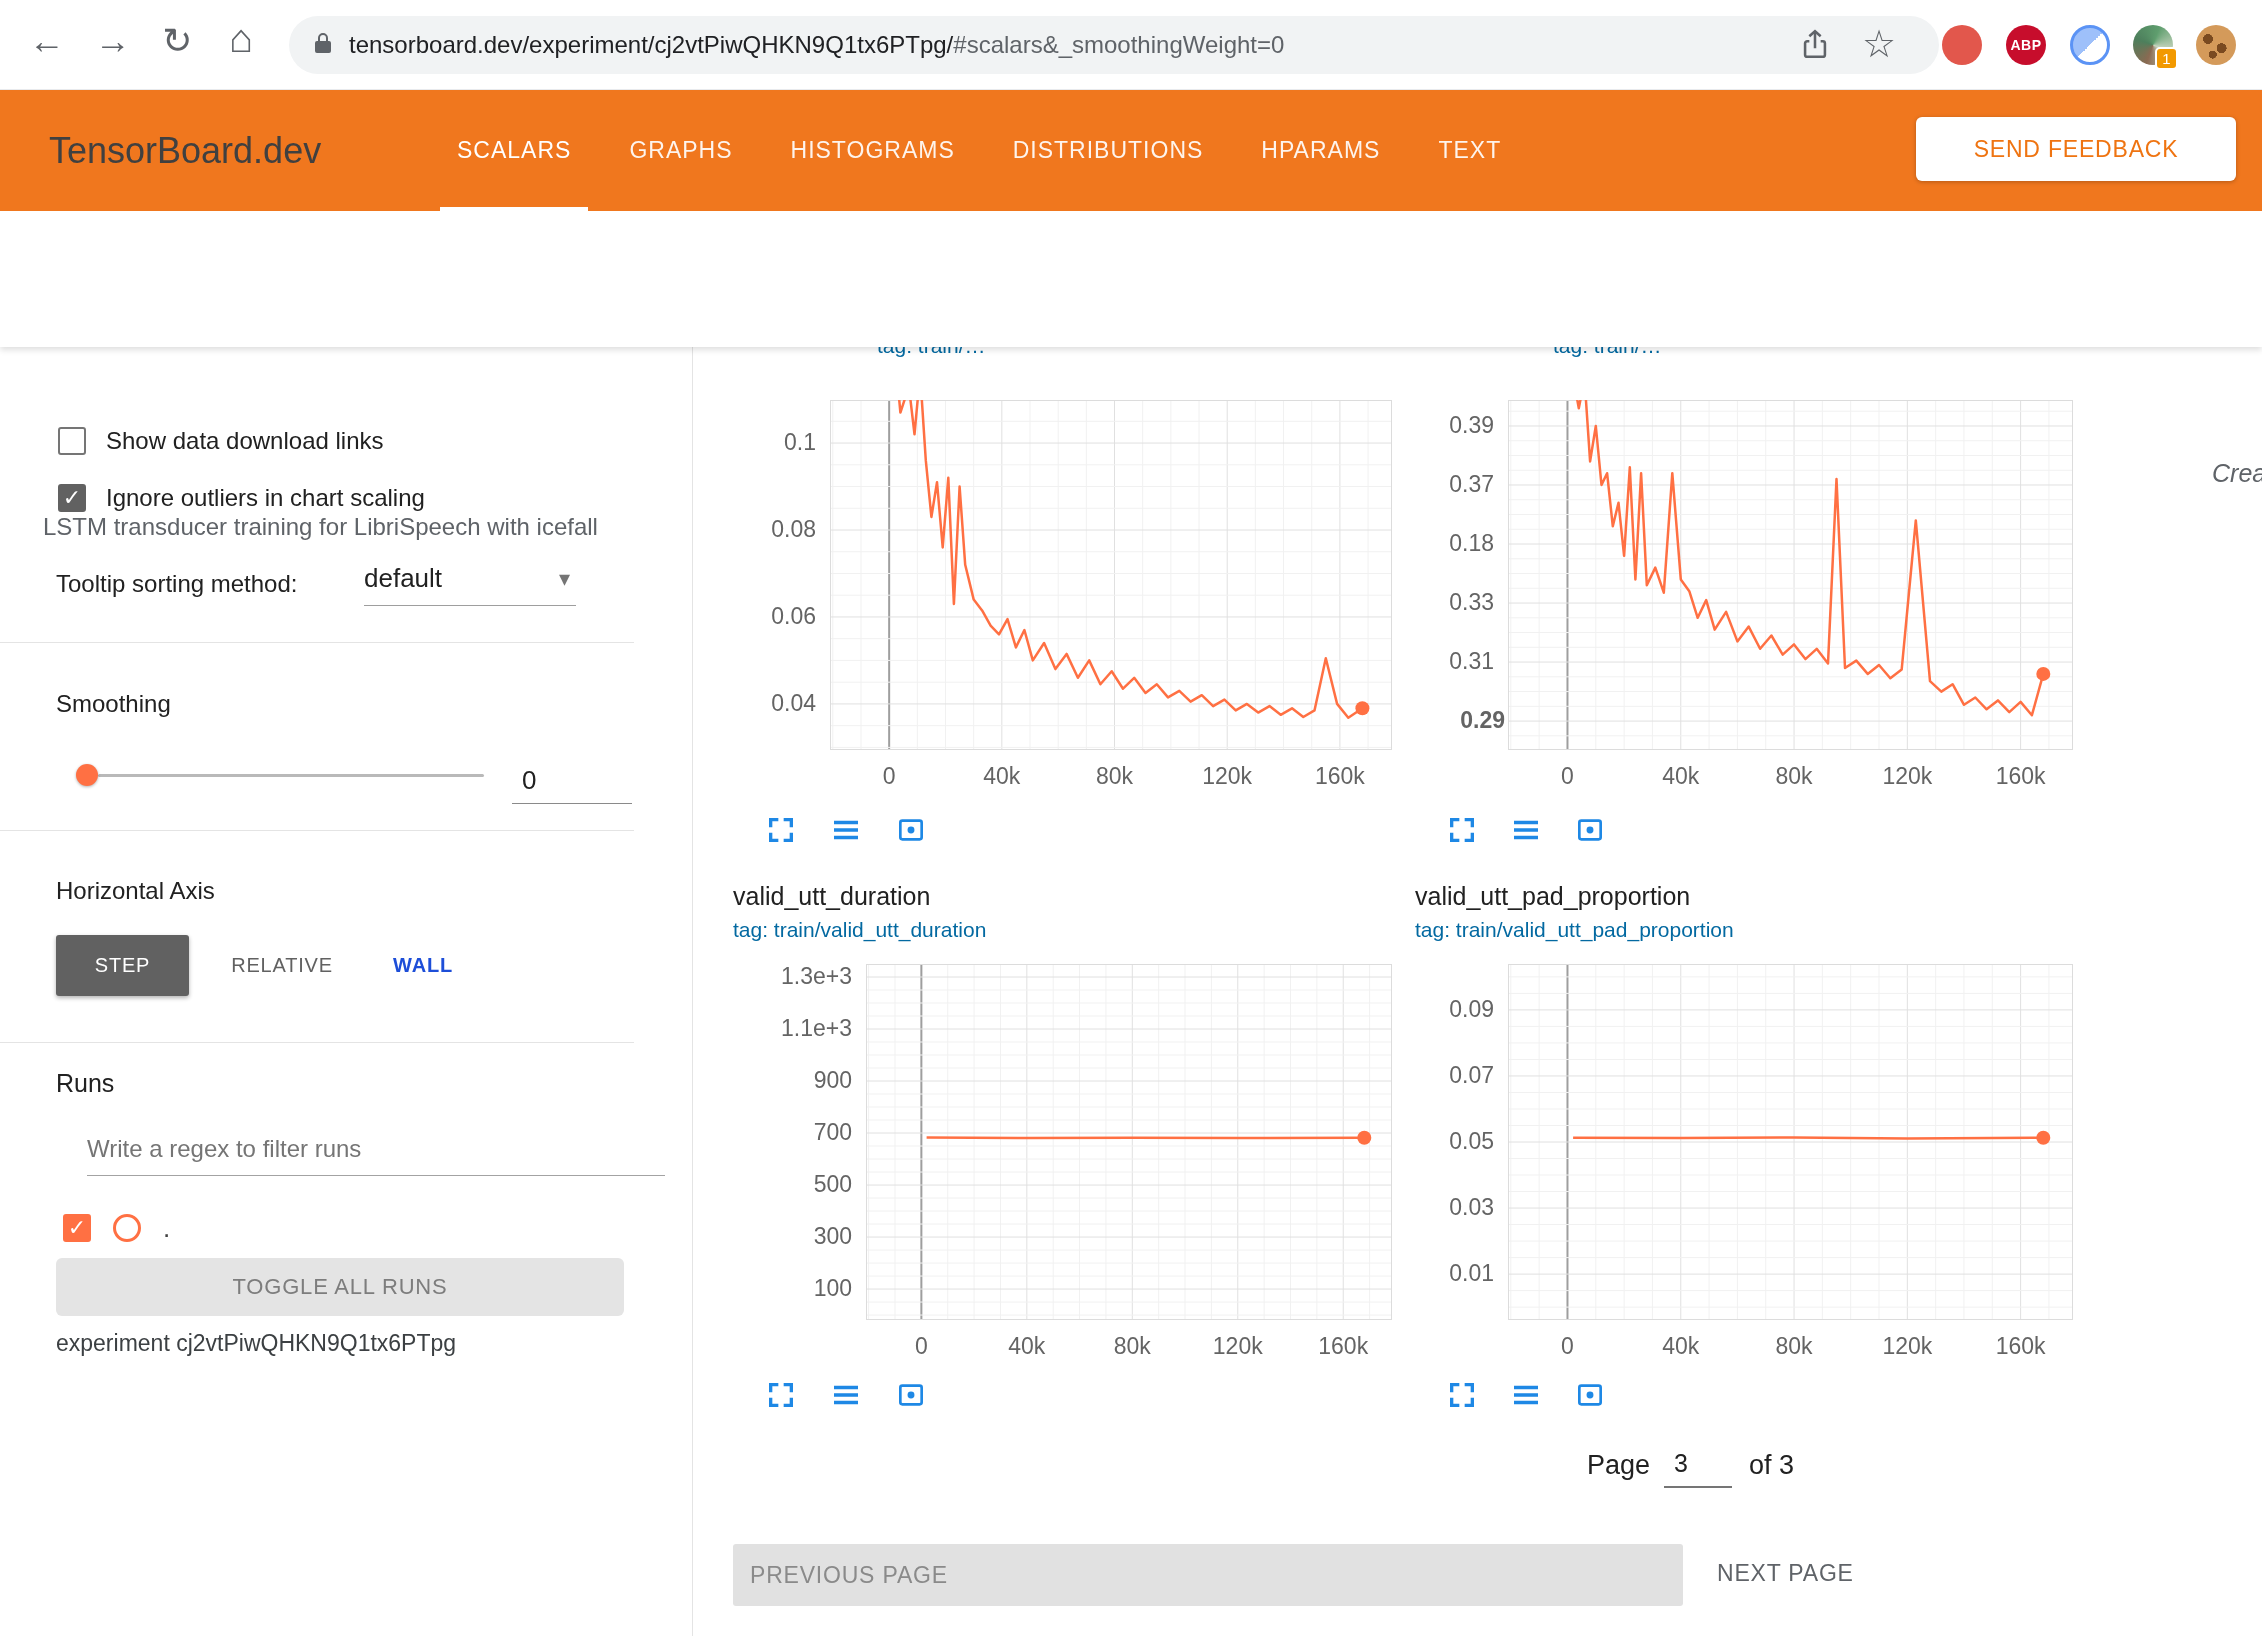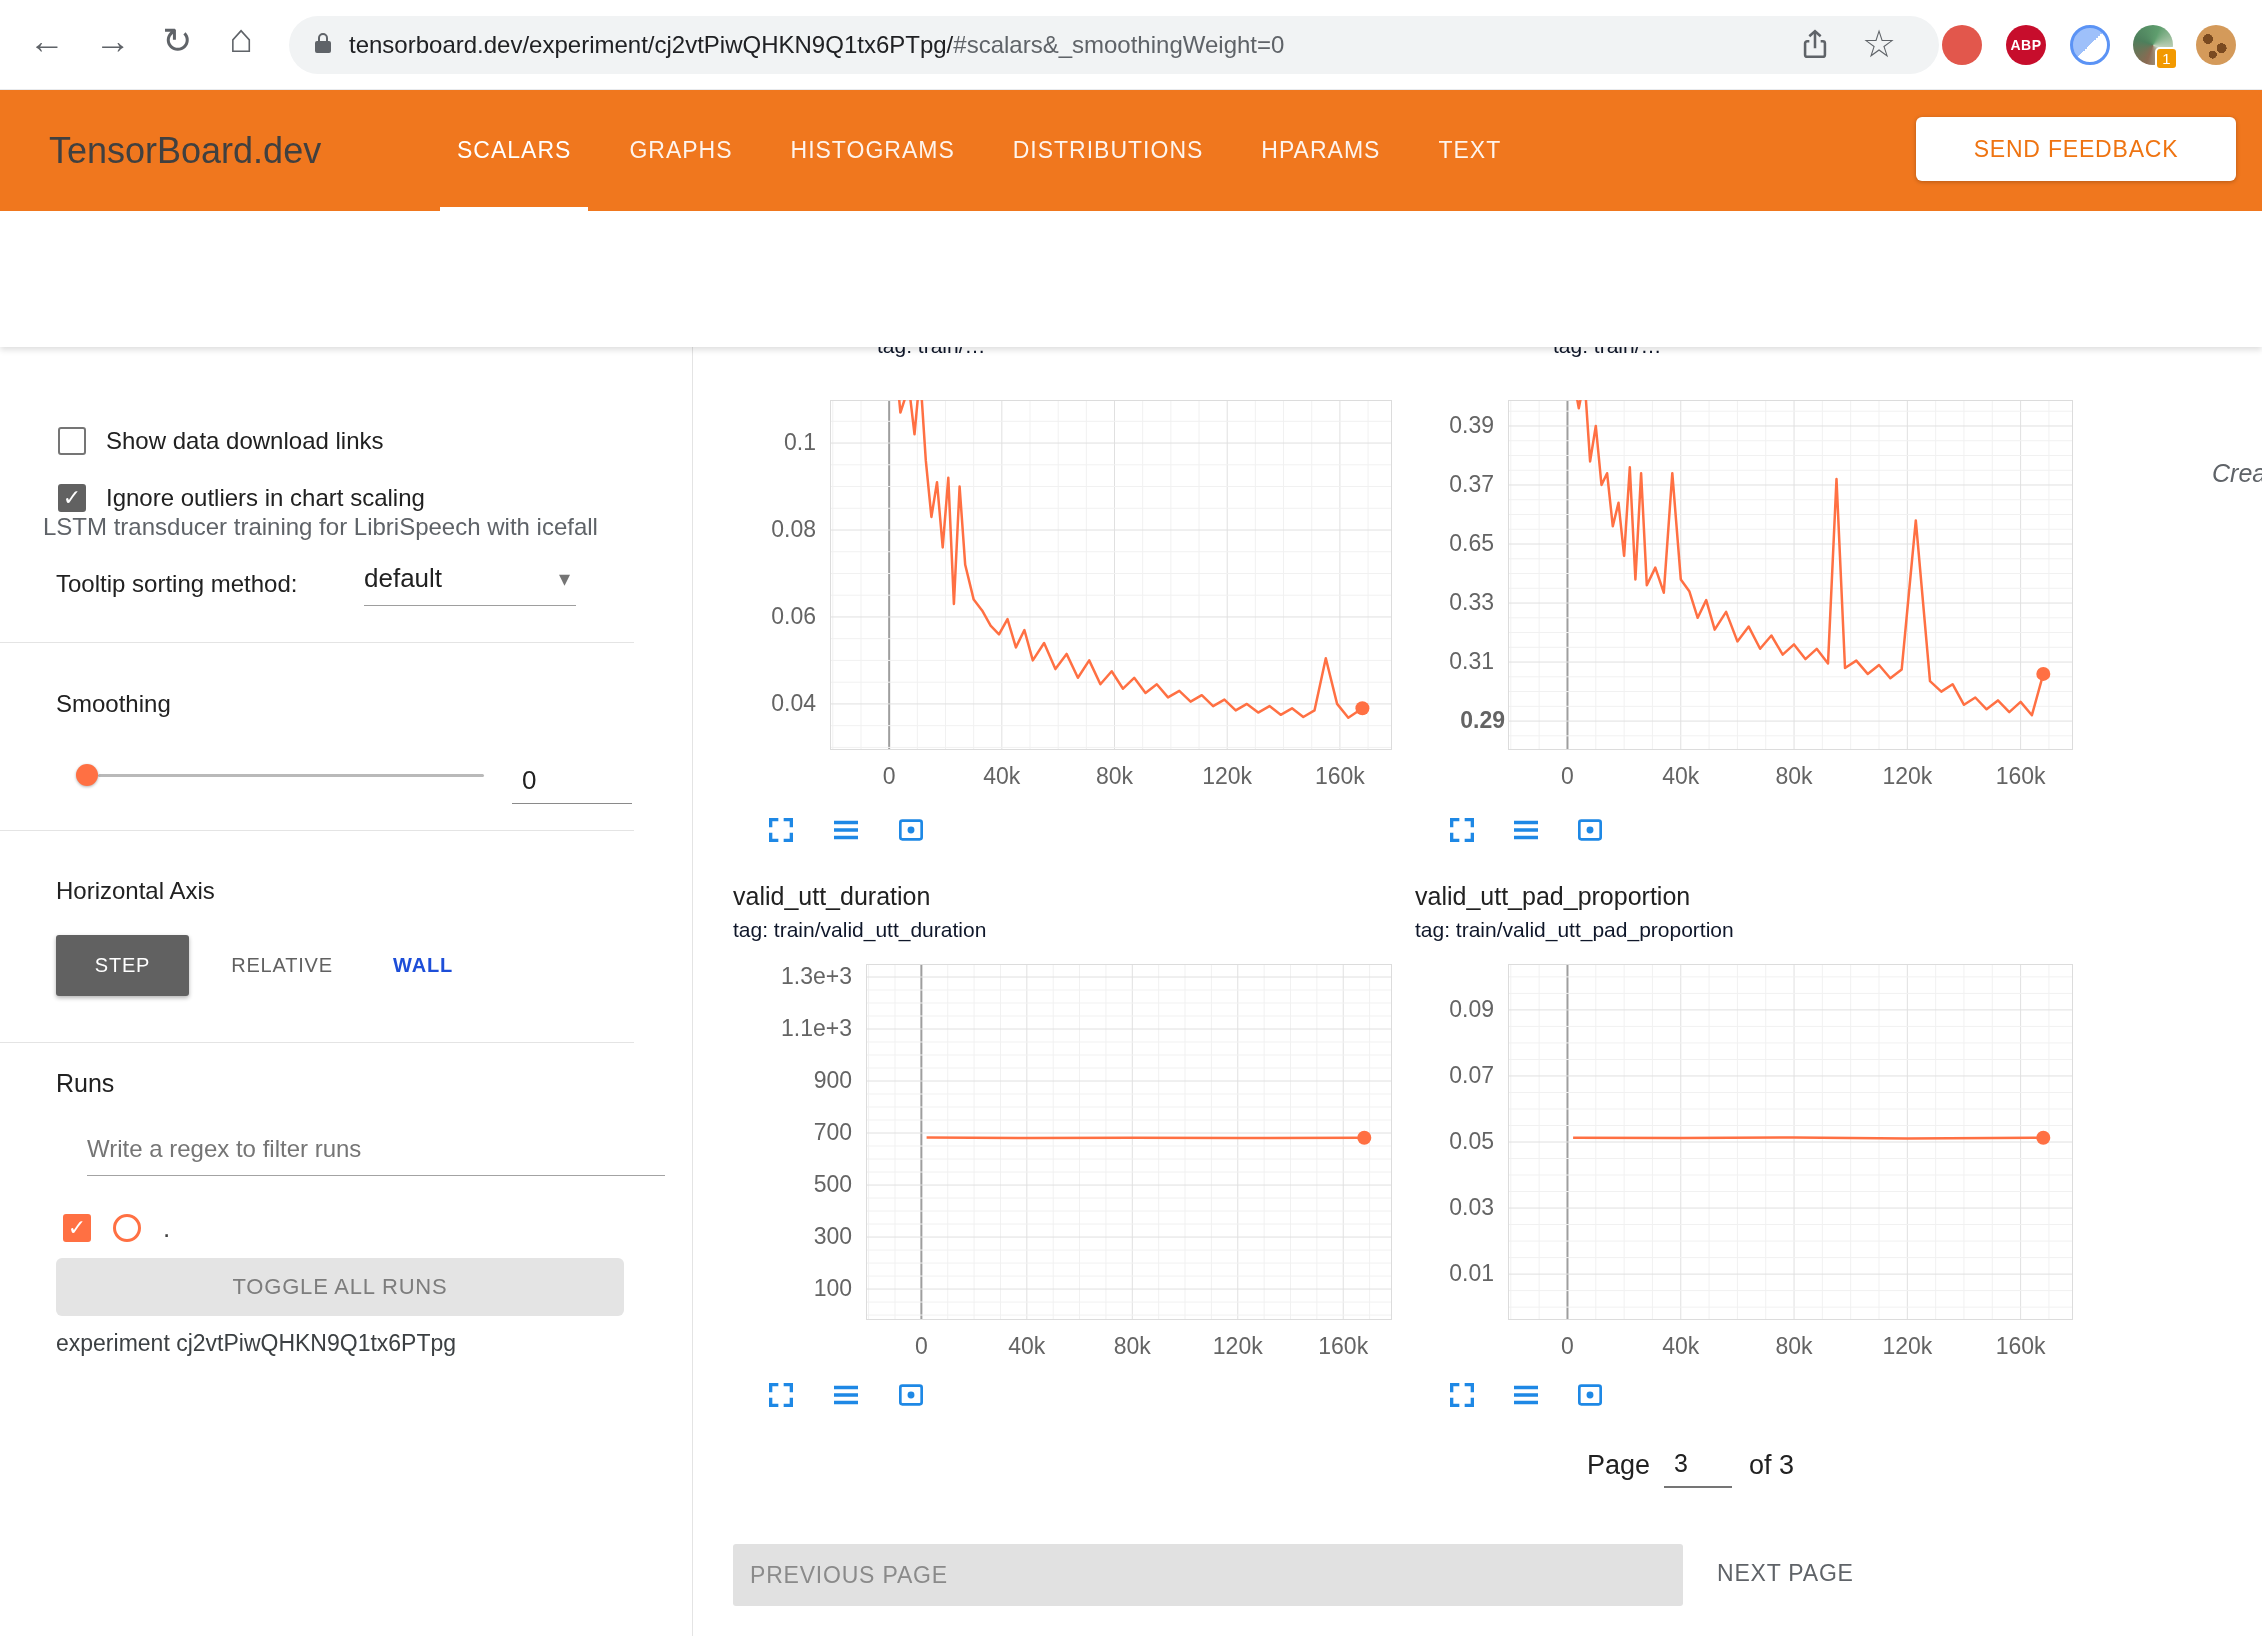--- a/index.html
+++ b/index.html
@@ -77,21 +77,21 @@
   #run-name { font-size:26px; color:#424242; }
   #toggle-runs { position:absolute; left:56px; top:911px; width:568px; height:58px; background:#e4e4e4; border-radius:6px;
     color:#7d7d7d; font-size:22px; letter-spacing:.8px; display:flex; align-items:center; justify-content:center; cursor:pointer; }
   #exp-id { position:absolute; left:56px; top:983px; font-size:23px; color:#3c4043; }
 
   
   #main { position:absolute; left:693px; top:347px; width:1569px; height:1289px; overflow:hidden; background:#fff; }
   #charts { position:absolute; left:0; top:0; width:100%; height:100%; }
   .plot { position:absolute; }
   .chart-title { position:absolute; font-size:25px; color:#212121; }
-  .chart-tag { position:absolute; font-size:21px; color:#0f172a; }
+  .chart-tag { position:absolute; font-size:21px; color:#0369a1; }
   .ytick { position:absolute; width:108px; text-align:right; font-size:23px; color:#646464; }
   .xtick { position:absolute; width:90px; text-align:center; font-size:23px; color:#646464; }
   .cicon { position:absolute; width:32px; height:32px; color:#1e88e5; cursor:pointer; }
   .cicon svg { display:block; }
 
   
   #page-label, #page-of { position:absolute; font-size:27px; color:#212121; }
   #page-input { position:absolute; left:971px; top:1102px; width:68px; font-size:25px; color:#212121;
     border-bottom:2px solid #757575; padding:0 0 8px 10px; cursor:text; }
   #prev-btn { position:absolute; left:40px; top:1197px; width:950px; height:62px; background:#e1e1e1; border-radius:3px;
@@ -325,21 +325,21 @@
           <clipPath id="clip1">
             <rect x="0" y="0" width="565" height="350"></rect>
           </clipPath>
         </defs>
         <path d="M62.3,-39.0 L70.8,8.3 L76.5,-21.2 L82.1,61.4 L87.8,26.0 L93.5,85.0 L99.1,73.2 L104.8,126.3 L110.5,102.7 L116.1,155.8 L121.8,67.3 L127.4,179.4 L133.1,73.2 L138.8,185.3 L147.3,167.6 L155.8,192.7 L164.3,73.2 L172.8,179.4 L181.3,191.2 L189.7,217.8 L198.2,200.1 L206.7,229.6 L218.1,211.9 L229.4,241.4 L240.7,226.6 L252.1,248.8 L263.4,235.5 L274.7,254.7 L286.0,244.4 L297.4,259.1 L308.7,248.8 L320.0,263.5 L328.5,79.1 L337.0,268.0 L348.3,260.6 L359.7,273.9 L371.0,265.0 L382.3,278.3 L393.7,269.4 L407.8,120.4 L422.0,281.2 L433.3,291.6 L444.6,284.2 L456.0,304.8 L467.3,297.5 L478.6,309.3 L489.9,300.4 L501.3,312.2 L512.6,301.9 L523.9,315.2 L535.3,273.9" fill="none" stroke="#ff7043" stroke-width="2.5" stroke-linejoin="round" clip-path="url(#clip1)"></path>
         <circle cx="535.3" cy="273.9" r="7" fill="#ff7043"></circle>
       </svg>
       <div class="ytick" style="position: absolute; left: 704px; top: 360.079px; font-weight: bold;">0.29</div>
       <div class="ytick" style="position: absolute; left: 693px; top: 301.057px;">0.31</div>
       <div class="ytick" style="position: absolute; left: 693px; top: 242.035px;">0.33</div>
-      <div class="ytick" style="position: absolute; left: 693px; top: 183.013px;">0.65</div>
+      <div class="ytick" style="position: absolute; left: 693px; top: 183.013px;">0.18</div>
       <div class="ytick" style="position: absolute; left: 693px; top: 123.992px;">0.37</div>
       <div class="ytick" style="position: absolute; left: 693px; top: 64.9696px;">0.39</div>
       <div class="xtick" style="position: absolute; left: 829.474px; top: 416px;">0</div>
       <div class="xtick" style="position: absolute; left: 942.757px; top: 416px;">40k</div>
       <div class="xtick" style="position: absolute; left: 1056.04px; top: 416px;">80k</div>
       <div class="xtick" style="position: absolute; left: 1169.32px; top: 416px;">120k</div>
       <div class="xtick" style="position: absolute; left: 1282.61px; top: 416px;">160k</div>
       <span class="cicon" style="position: absolute; left: 753px; top: 467px;">
         <svg viewBox="0 0 24 24" width="32" height="32">
           <path fill="currentColor" d="M3 3h7v2.5H5.5V10H3V3zm11 0h7v7h-2.5V5.5H14V3zM3 14h2.5v4.5H10V21H3v-7zm15.5 0H21v7h-7v-2.5h4.5V14z"></path>

